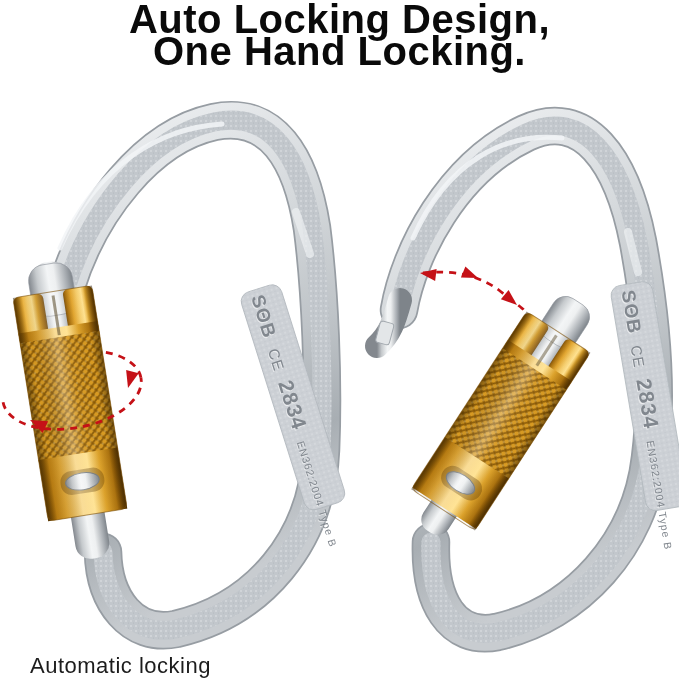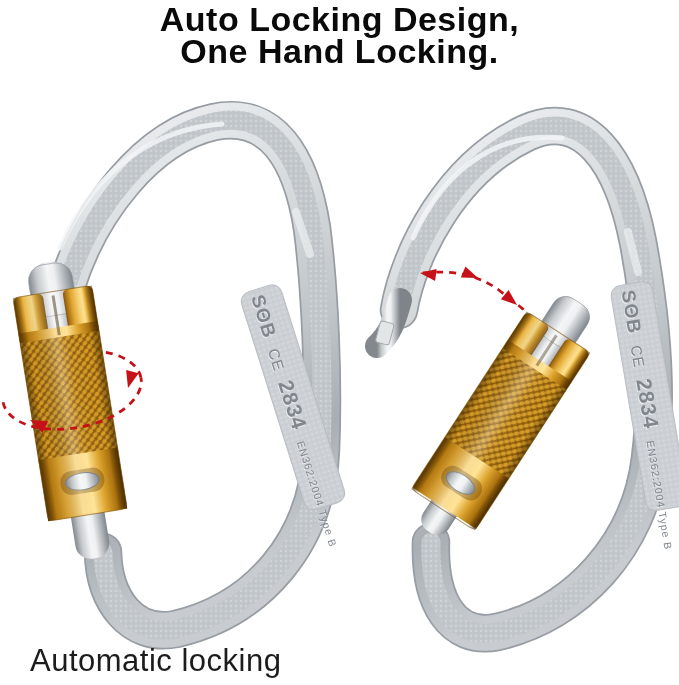--- a/index.html
+++ b/index.html
@@ -2,27 +2,27 @@
 <html><head>
 <meta charset="utf-8">
 <style>
   html,body{margin:0;padding:0;background:#ffffff;}
   #stage{
     position:relative;width:679px;height:685px;background:#ffffff;
     font-family:"Liberation Sans",sans-serif;overflow:hidden;
   }
   #headline{
     position:absolute;top:0;left:0;width:100%;text-align:center;
-    font-weight:bold;font-size:34px;line-height:32px;color:#0a0a0a;
+    font-weight:bold;font-size:40px;line-height:32px;color:#0a0a0a;
     letter-spacing:0.5px;padding-top:3px;
   }
   #headline .hl-line{display:block;}
   #caption{
     position:absolute;left:30px;bottom:6px;
-    font-size:31px;color:#1c1c1c;letter-spacing:0.5px;font-weight:400;
+    font-size:22px;color:#1c1c1c;letter-spacing:0.5px;font-weight:400;
   }
   svg{position:absolute;top:0;left:0;}
   .engraving-text{
     fill:#81878e;letter-spacing:1px;
     text-shadow:1px 1px 0 rgba(255,255,255,0.55);
   }
 </style>
 </head>
 <body>
 

